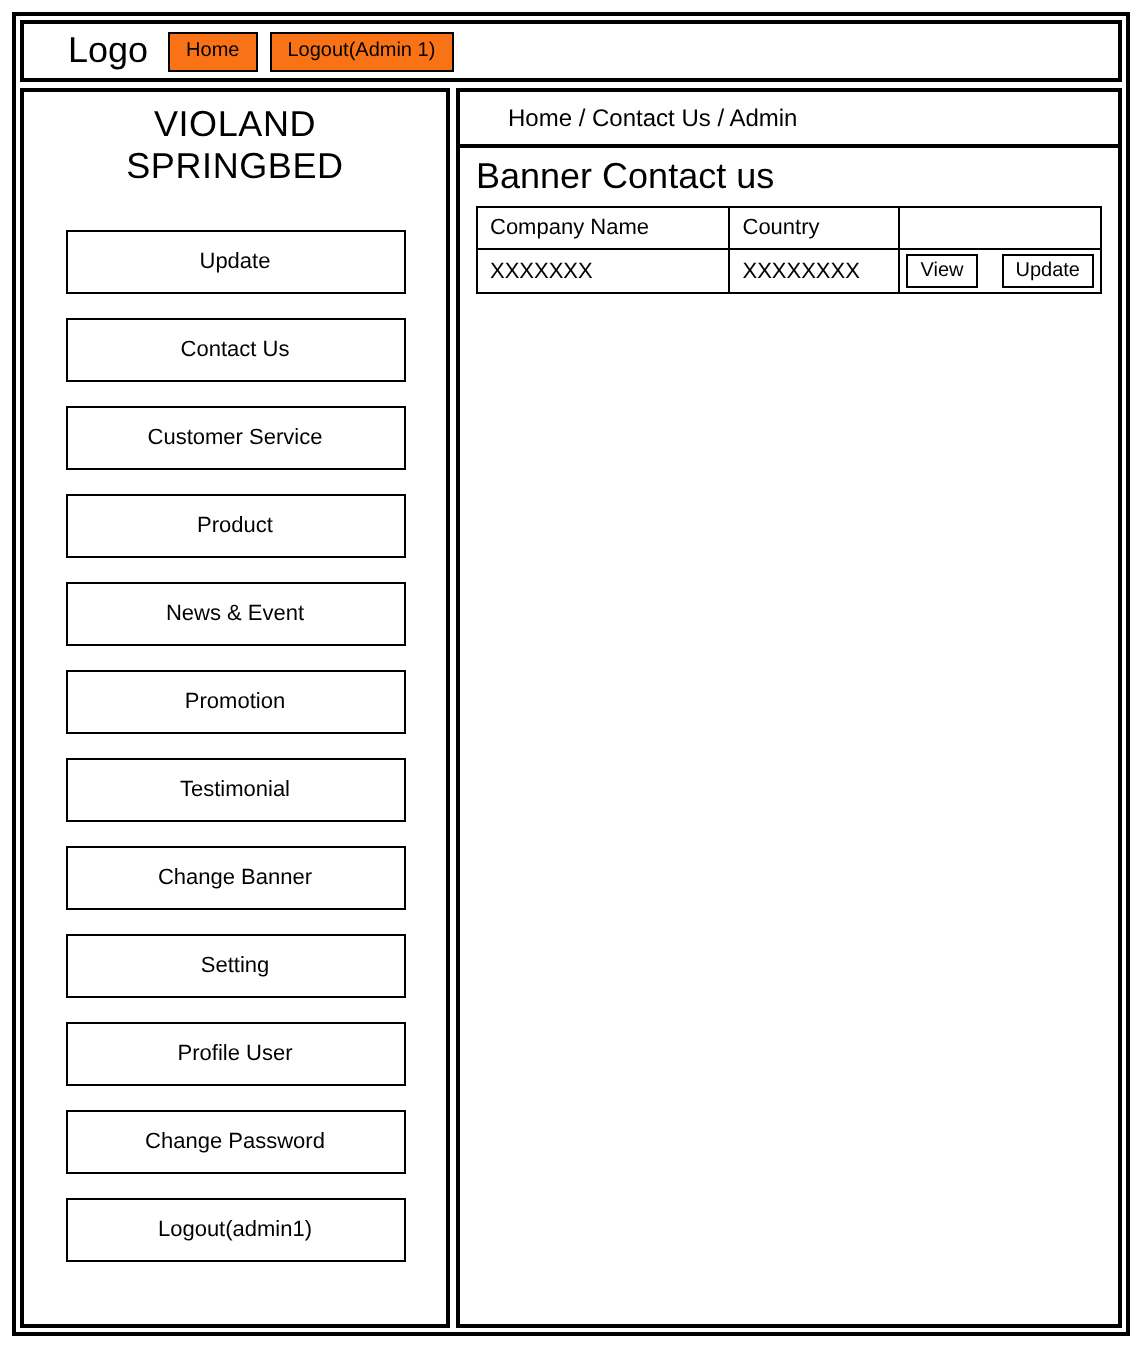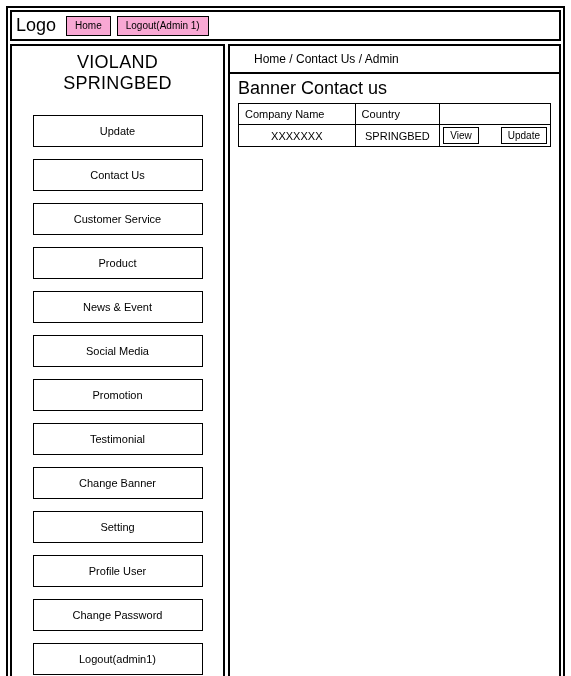--- a/index.html
+++ b/index.html
@@ -11,31 +11,31 @@
     }
     .outer {
       border: 2px solid #000;
       padding: 2px;
     }
     .topbar {
       border: 2px solid #000;
       display: flex;
       align-items: center;
       gap: 6px;
-      padding: 3px 4px;
+      padding: 3px 22px;
       margin-bottom: 3px;
     }
     .logo {
       font-size: 18px;
       font-weight: normal;
       margin-right: 4px;
     }
     .top-btn {
       border: 1px solid #000;
-      background: #f9a8d4;
+      background: #f97316;
       font-size: 10px;
       padding: 2px 8px;
       cursor: pointer;
       line-height: 14px;
       min-width: 40px;
     }
     .content-row {
       display: flex;
       gap: 3px;
     }
@@ -92,35 +92,35 @@
     }
     table.data th, table.data td {
       border: 1.5px solid #000;
       padding: 4px 6px;
       vertical-align: middle;
     }
     table.data th {
       text-align: left;
       font-weight: normal;
     }
-    .cell-center { text-align: center; }
+    .cell-center { }
     .row-actions {
       padding: 2px !important;
     }
     .action-btn {
       border: 1px solid #000;
       background: #fff;
       font-size: 10px;
       padding: 2px 6px;
       cursor: pointer;
       margin: 0 1px;
     }
     .actions-wrap {
       display: flex;
-      gap: 20px;
+      gap: 10px;
       justify-content: flex-end;
     }
   </style>
 </head>
 <body>
 
 <div class="outer">
 
   <div class="topbar">
     <span class="logo">Logo</span>
@@ -130,21 +130,20 @@
 
   <div class="content-row">
 
     <div class="sidebar">
       <div class="sidebar-title">VIOLAND SPRINGBED</div>
       <button class="nav-btn">Update</button>
       <button class="nav-btn">Contact Us</button>
       <button class="nav-btn">Customer Service</button>
       <button class="nav-btn">Product</button>
       <button class="nav-btn">News &amp; Event</button>
-      <button class="nav-btn">Social Media</button>
       <button class="nav-btn">Promotion</button>
       <button class="nav-btn">Testimonial</button>
       <button class="nav-btn">Change Banner</button>
       <button class="nav-btn">Setting</button>
       <button class="nav-btn">Profile User</button>
       <button class="nav-btn">Change Password</button>
       <button class="nav-btn">Logout(admin1)</button>
     </div>
 
     <div class="main">
@@ -155,21 +154,21 @@
           <thead>
             <tr>
               <th style="width:44%">Company Name</th>
               <th style="width:28%">Country</th>
               <th style="width:28%"></th>
             </tr>
           </thead>
           <tbody>
             <tr>
               <td class="cell-center">XXXXXXX</td>
-              <td class="cell-center">SPRINGBED</td>
+              <td class="cell-center">XXXXXXXX</td>
               <td class="row-actions">
                 <div class="actions-wrap">
                   <button class="action-btn">View</button>
                   <button class="action-btn">Update</button>
                 </div>
               </td>
             </tr>
           </tbody>
         </table>
       </div>

